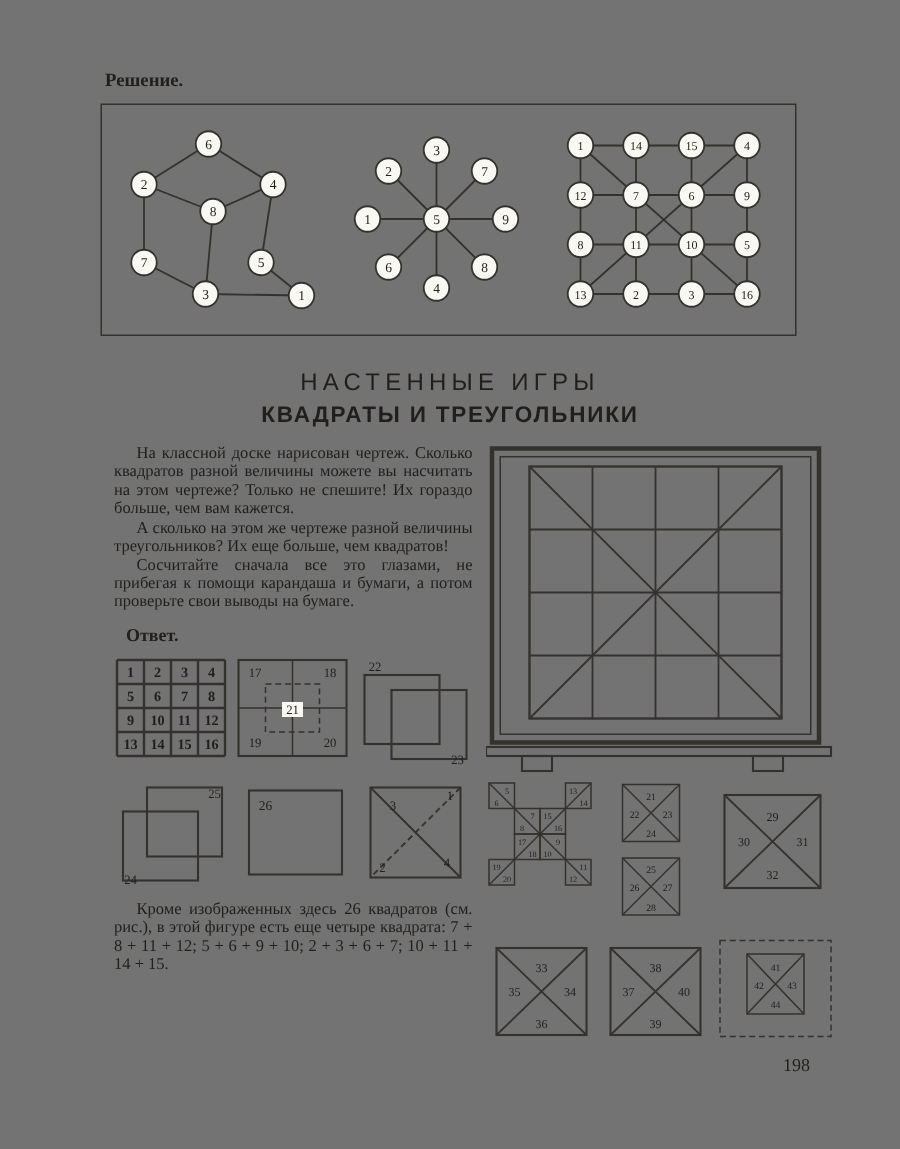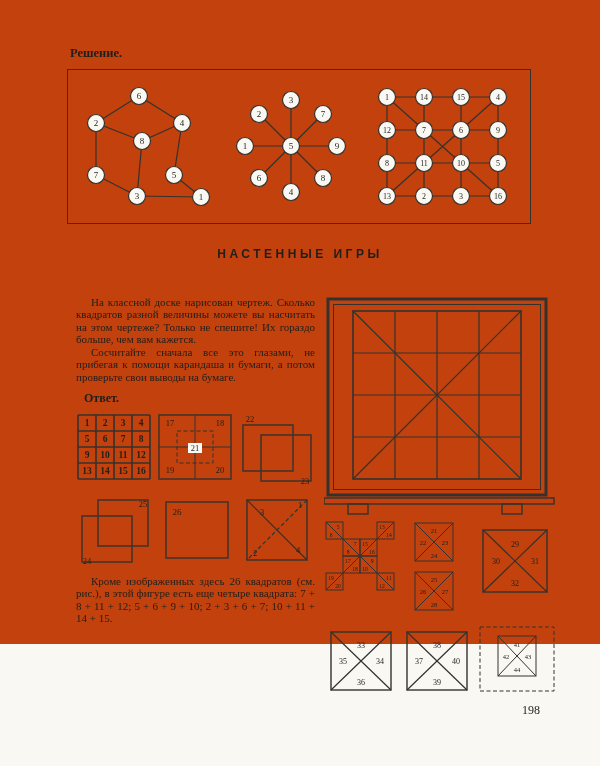--- a/index.html
+++ b/index.html
@@ -1,27 +1,27 @@
 <!DOCTYPE html>
 <html><head>
 <meta charset="utf-8">
 <style>
   * { margin:0; padding:0; box-sizing:border-box; }
   html,body { width:600px; height:766px; overflow:hidden; }
   body { background:#f9f8f3; font-family:"Liberation Serif", serif; color:#211f1c; }
-  .page { position:relative; width:600px; height:644px; background:#c2410c; }
+  .page { position:relative; width:600px; height:766px; background:#737373; }
 
   .solution-label { position:absolute; left:70px; top:46px; font-weight:bold; font-size:12.5px; }
   .solution-box { position:absolute; left:67px; top:69px; width:464px; height:155px;
                   border:1.6px solid #34322e; display:flex; align-items:center;
                   justify-content:space-around; padding:0 4px; }
 
   .heading { position:absolute; left:58px; top:247px; width:484px; text-align:center;
              font-family:"Liberation Sans", sans-serif; }
-  .heading-line1 { font-size:12px; font-weight:700; letter-spacing:3.5px; }
+  .heading-line1 { font-size:16px; font-weight:400; letter-spacing:3.5px; }
   .heading-line2 { font-size:15px; font-weight:700; letter-spacing:1.2px; margin-top:3px; }
 
   .columns { position:absolute; left:76px; top:296px; width:482px; display:flex; gap:9px; }
   .col-left { width:239px; }
   .col-right { width:234px; }
 
   .col-left p { font-size:11px; line-height:1.13; text-align:justify; text-indent:15px; }
   .answer-label { font-weight:bold; font-size:12px; margin:8px 0 7px 8px; }
   .fig-row { display:flex; justify-content:space-between; align-items:flex-start; margin-bottom:9px; }
   .footer-p1 { margin-top:7px; }
@@ -168,26 +168,28 @@
         <circle class="node" cx="91" cy="112" r="8.5"></circle>
           <text class="t f8" x="91" y="115">3</text>
         <circle class="node" cx="128" cy="112" r="8.5"></circle>
           <text class="t f8" x="128" y="115">16</text>
       </g>
     </svg>
   </div>
 
   <div class="heading">
     <div class="heading-line1">НАСТЕННЫЕ ИГРЫ</div>
+    <div class="heading-line2">КВАДРАТЫ И ТРЕУГОЛЬНИКИ</div>
   </div>
 
   <div class="columns">
 
     <div class="col-left">
       <p>На классной доске нарисован чертеж. Сколько квадратов разной величины можете вы насчитать на этом чертеже? Только не спешите! Их гораздо больше, чем вам кажется.</p>
+      <p>А сколько на этом же чертеже разной величины треугольников? Их еще больше, чем квадратов!</p>
       <p>Сосчитайте сначала все это глазами, не прибегая к помощи карандаша и бумаги, а потом проверьте свои выводы на бумаге.</p>
 
       <div class="answer-label">Ответ.</div>
 
       <div class="fig-row">
 
         <svg width="76" height="68" viewBox="0 0 76 68">
           <g>
             <line class="e16" x1="2" y1="2" x2="74" y2="2"></line>
               <line class="e16" x1="2" y1="18" x2="74" y2="18"></line>

